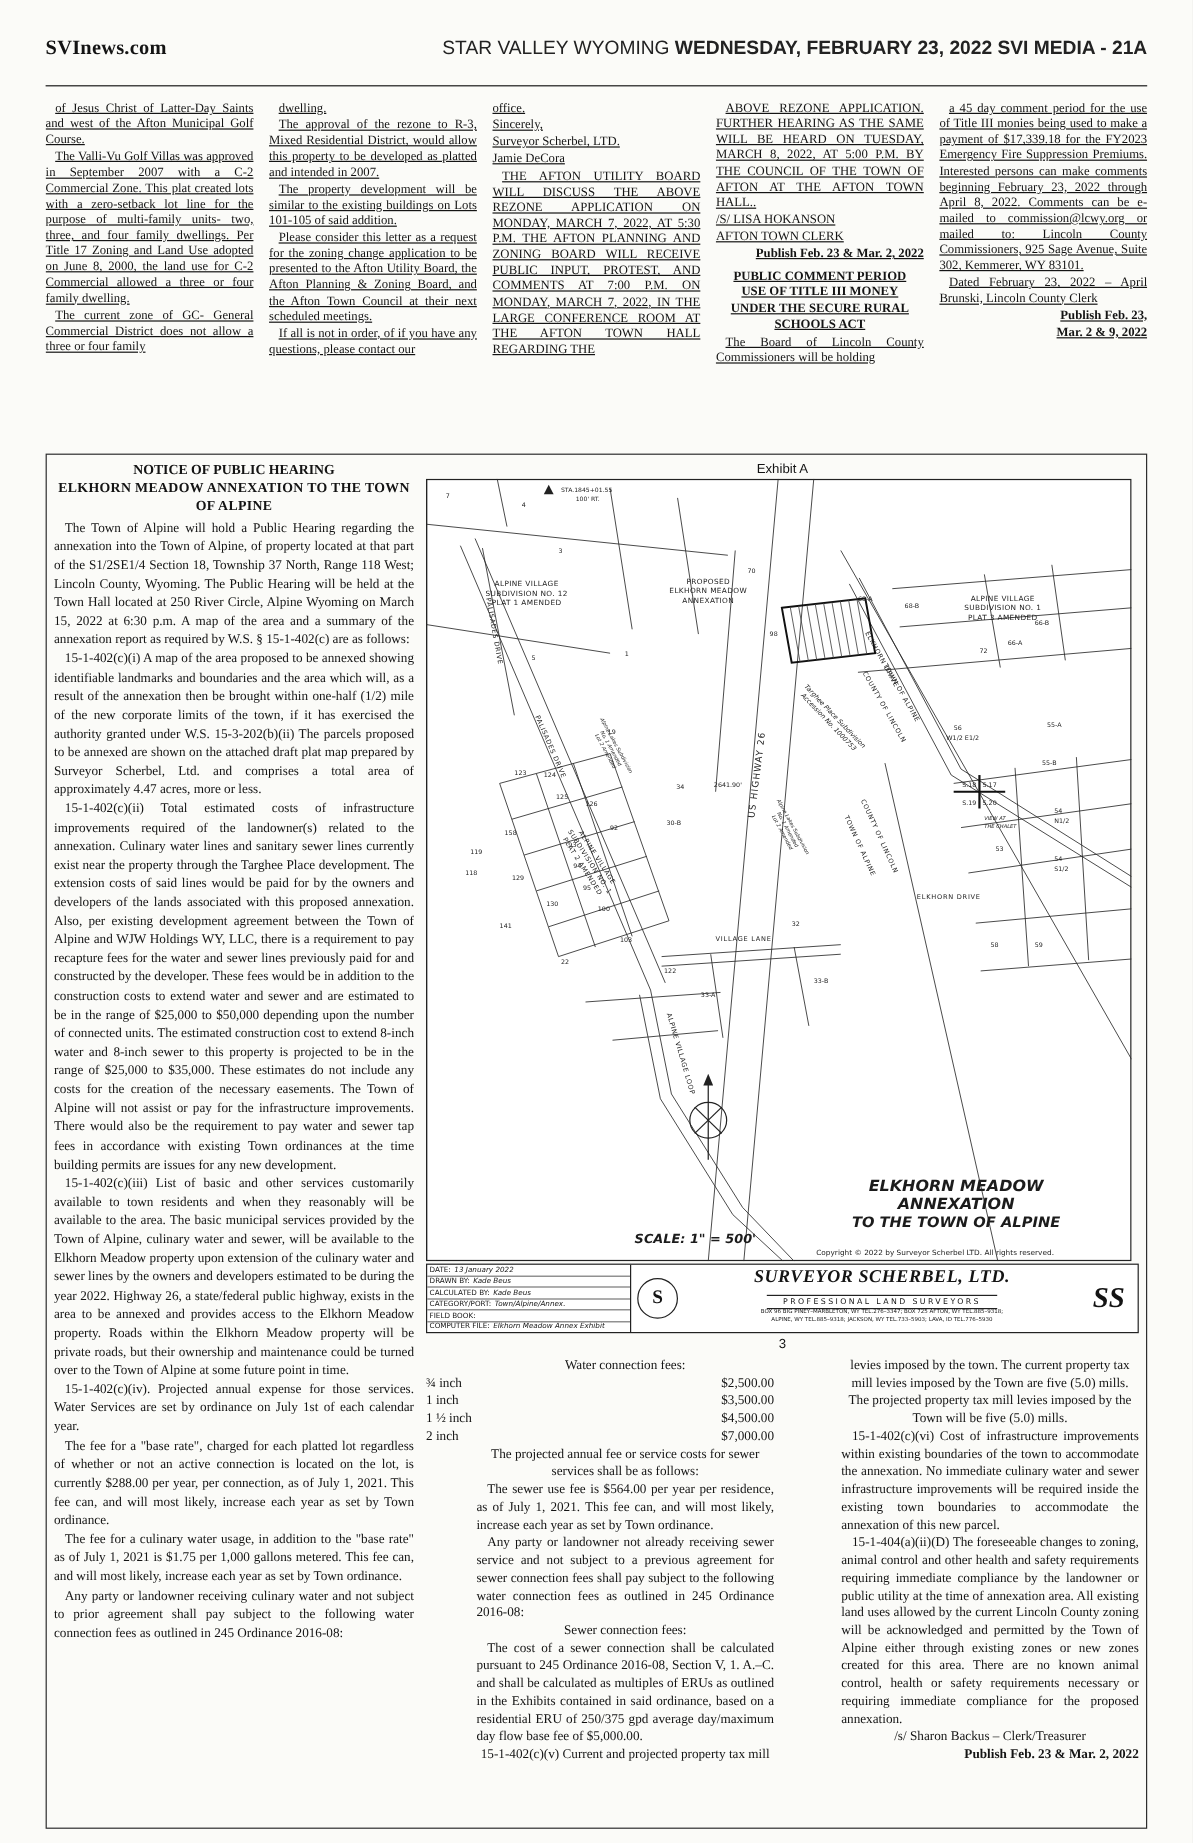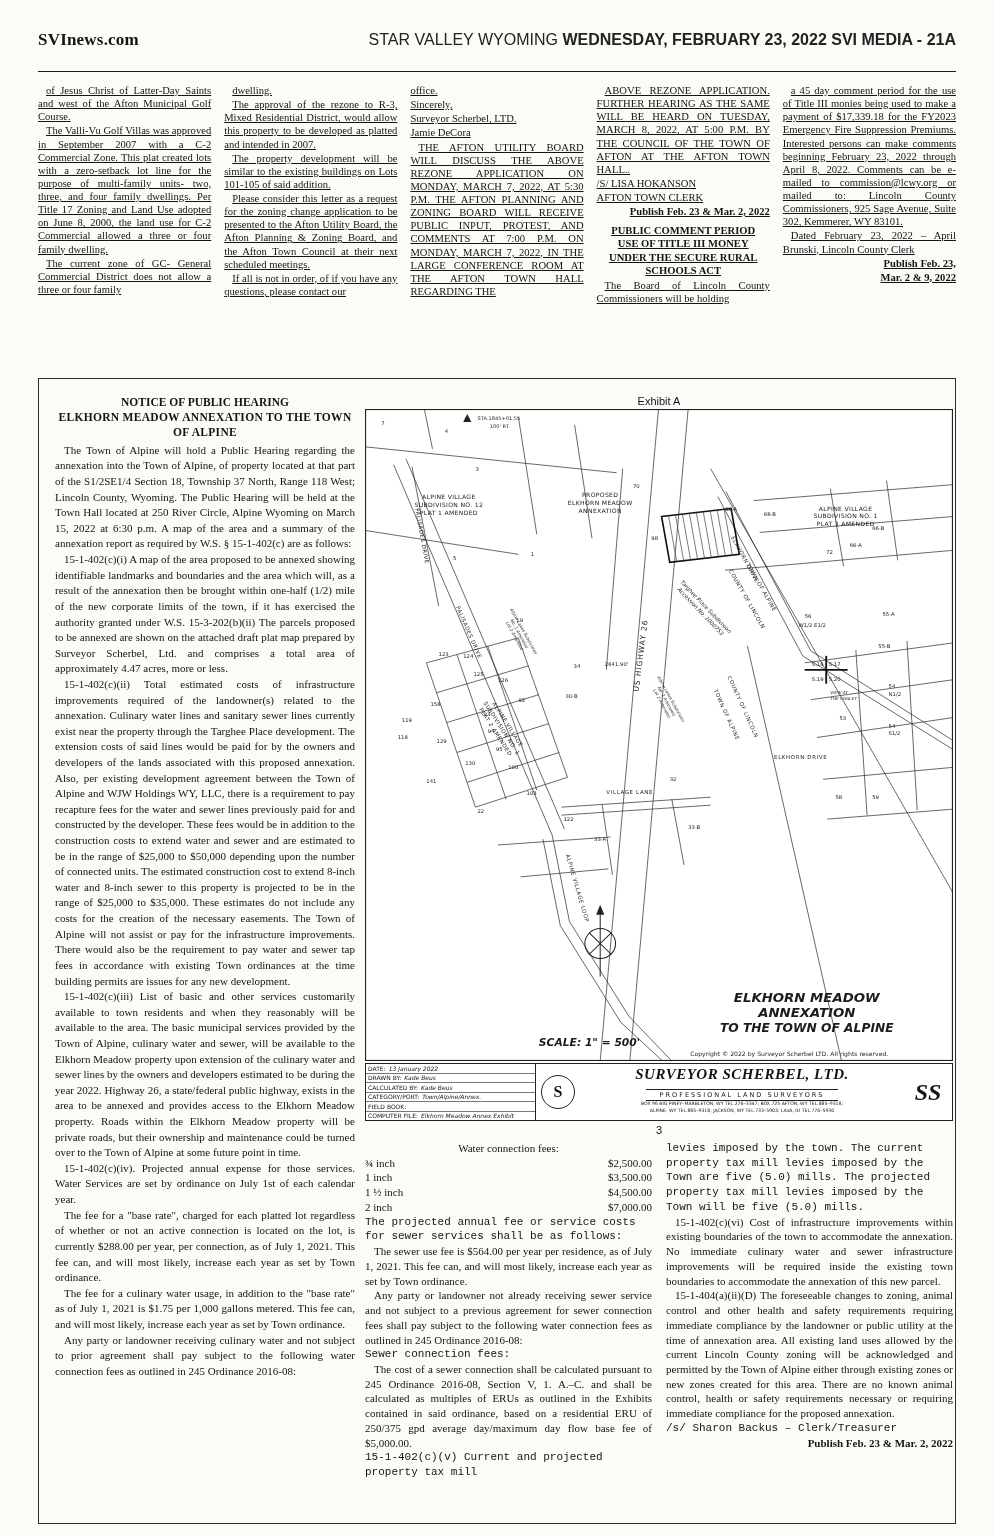--- a/index.html
+++ b/index.html
@@ -14,21 +14,21 @@
   .folio b { font-weight:bold; }
   
   .top-cols { display:flex; gap:13px; margin-top:12px; height:284px; overflow:hidden;text-decoration:underline; }
   .col { flex:1; font-size:10.6px; line-height:1.24; text-align:justify; }
   .col p { text-indent:8px; margin-bottom:1px; }
   .col p.plain { text-indent:0; text-align:left; }
   .col p.publish { text-indent:0; text-align:right; font-weight:bold; }
   .col p.center-head { text-indent:0; text-align:center; font-weight:bold; margin-bottom:0; }
   .col .heading-block { margin:6px 0 2px; }
   
-  .notice-box { margin-top:10px; border:1px solid #2e2e2e; padding:16px; display:flex; gap:10px;
+  .notice-box { margin-top:10px; border:1px solid #2e2e2e; padding:6px; display:flex; gap:10px;
                 height:1146px; overflow:hidden; }
   .notice-left { flex:0 0 300px; font-size:11px; line-height:1.42; text-align:justify; }
   .notice-left h3 { font-size:11.5px; text-align:center; line-height:1.3; }
   .notice-left h3.sub { margin-bottom:3px; }
   .notice-left p { text-indent:9px; }
   .right-area { flex:1; display:flex; flex-direction:column; }
   .exhibit-label { text-align:center; font-family:"Liberation Sans", sans-serif; font-size:11px; margin-bottom:2px; }
   svg.plat { display:block; }
   svg.plat text { font-family:"DejaVu Sans", sans-serif; fill:#1c1c1c; }
   .mline { stroke:#2a2a2a; stroke-width:.7; fill:none; }
@@ -62,22 +62,22 @@
           font-size:15px; letter-spacing:.5px; line-height:1; }
   .firm-sub { font-size:6.5px; letter-spacing:2px; border-top:1px solid #222; border-bottom:1px solid #222;
               display:inline-block; padding:1px 14px; margin-top:1px; }
   .addr { font-size:4.6px; line-height:1.5; }
   .tb-mono { width:48px; display:flex; align-items:center; justify-content:center;
              font-family:"Liberation Serif", serif; font-style:italic; font-weight:bold; font-size:24px; }
   .page-num { text-align:center; font-family:"Liberation Sans", sans-serif; font-size:11px; margin-top:3px; }
   
   .bottom-cols { display:flex; gap:14px; margin-top:5px; font-size:11px; line-height:1.34; }
   .bcol { flex:1; text-align:justify; }
-  .bcol p { text-indent:9px; }
-  .bcol p.plain { text-indent:0; text-align:left;font-family:Liberation Mono, monospace; }
+  .bcol p { text-indent:9px;margin-left:42px; }
+  .bcol p.plain { text-indent:0; text-align:center; }
   .bcol p.publish { text-indent:0; text-align:right; font-weight:bold; }
   .fees-title { text-indent:0 !important; text-align:center; }
   .fee-row { display:flex; justify-content:space-between; }
 </style>
 </head>
 <body>
 
 <div class="page">
 
   <div class="masthead">

